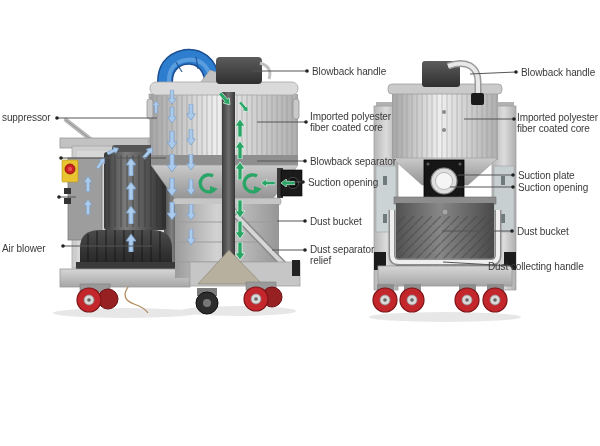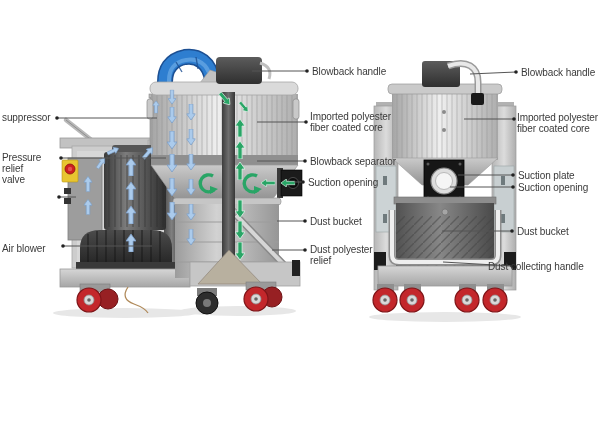--- a/index.html
+++ b/index.html
@@ -442,24 +442,20 @@
         <circle cx="513" cy="175" r="1.8"></circle>
         <circle cx="513" cy="187" r="1.8"></circle>
         <circle cx="512" cy="231" r="1.8"></circle>
         <circle cx="512" cy="266" r="1.8"></circle>
   </g>
 </svg>
 
   <div class="lbl r" style="left:2px;top:112px;width:52px">
       <span>suppressor</span>
     </div>
-  <div class="lbl c" style="left:2px;top:152px;width:58px">
-      <span>Pressure relief</span>
-      <span>valve</span>
-    </div>
   <div class="lbl r" style="left:2px;top:243px;width:58px">
       <span>Air blower</span>
     </div>
 
   <div class="lbl nw" style="left:312px;top:66px">
       <span>Blowback handle</span>
     </div>
   <div class="lbl c" style="left:310px;top:111px;width:88px">
       <span>Imported polyester</span>
       <span>fiber coated core</span>
@@ -467,21 +463,21 @@
   <div class="lbl nw" style="left:310px;top:156px">
       <span>Blowback separator</span>
     </div>
   <div class="lbl nw" style="left:308px;top:177px">
       <span>Suction opening</span>
     </div>
   <div class="lbl nw" style="left:310px;top:216px">
       <span>Dust bucket</span>
     </div>
   <div class="lbl c" style="left:310px;top:244px;width:76px">
-      <span>Dust polyester</span>
+      <span>Dust separator</span>
       <span>relief</span>
     </div>
 
   <div class="lbl nw" style="left:521px;top:67px">
       <span>Blowback handle</span>
     </div>
   <div class="lbl c" style="left:517px;top:112px;width:82px">
       <span>Imported polyester</span>
       <span>fiber coated core</span>
     </div>

